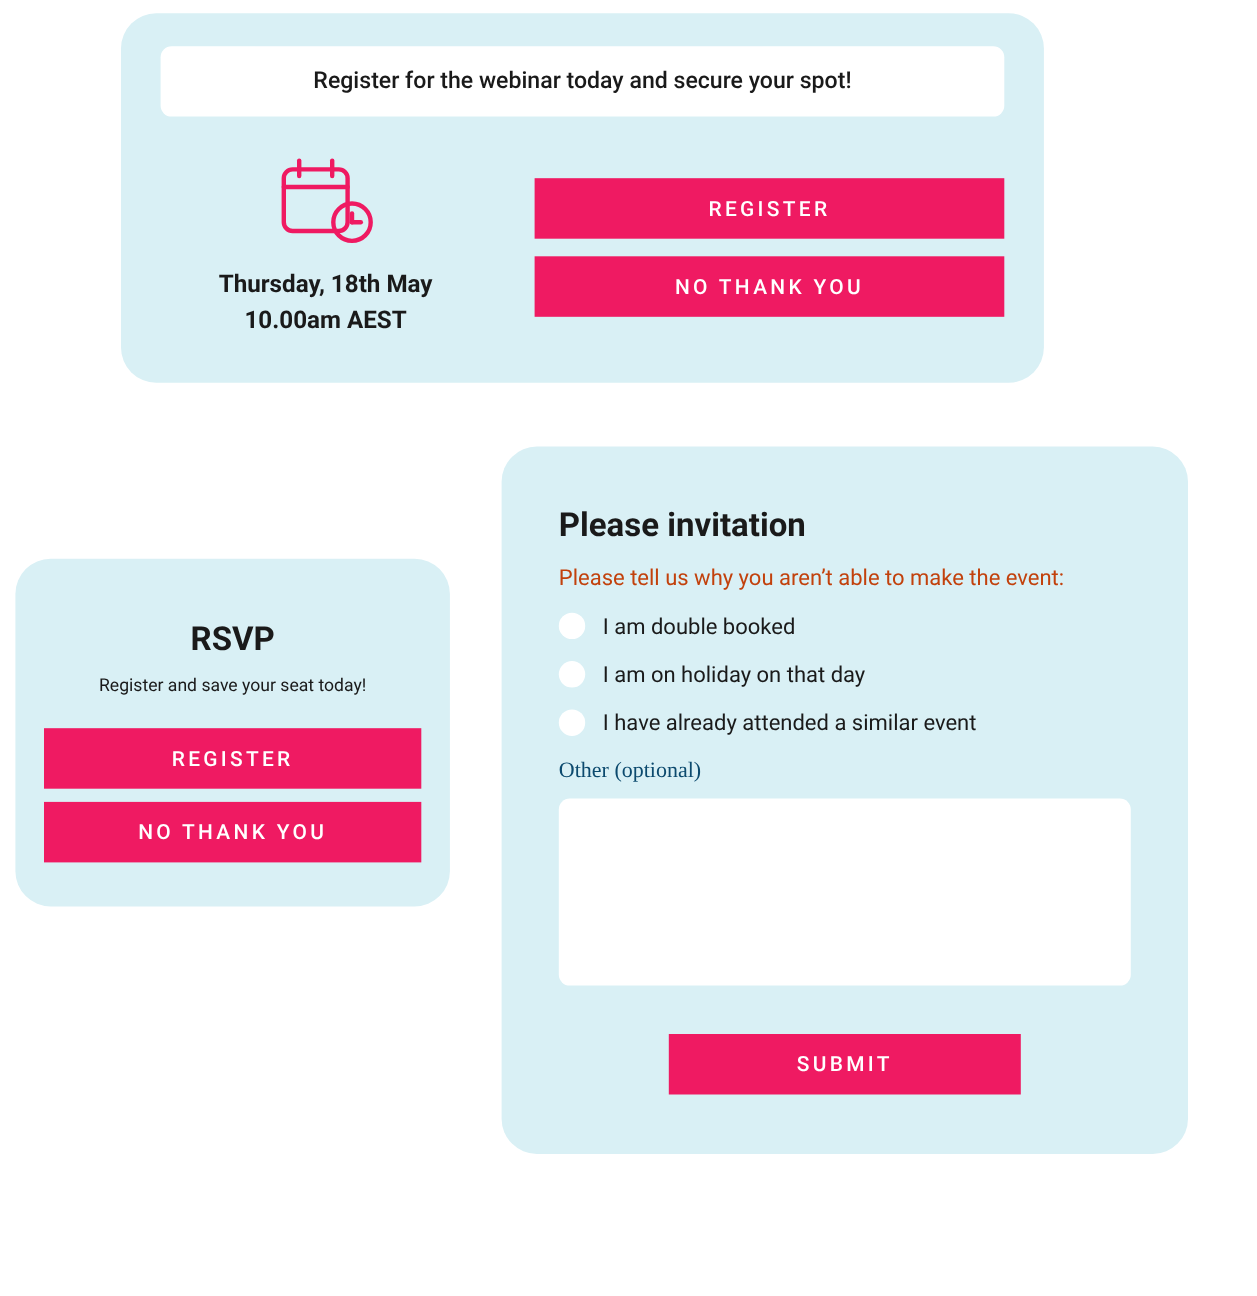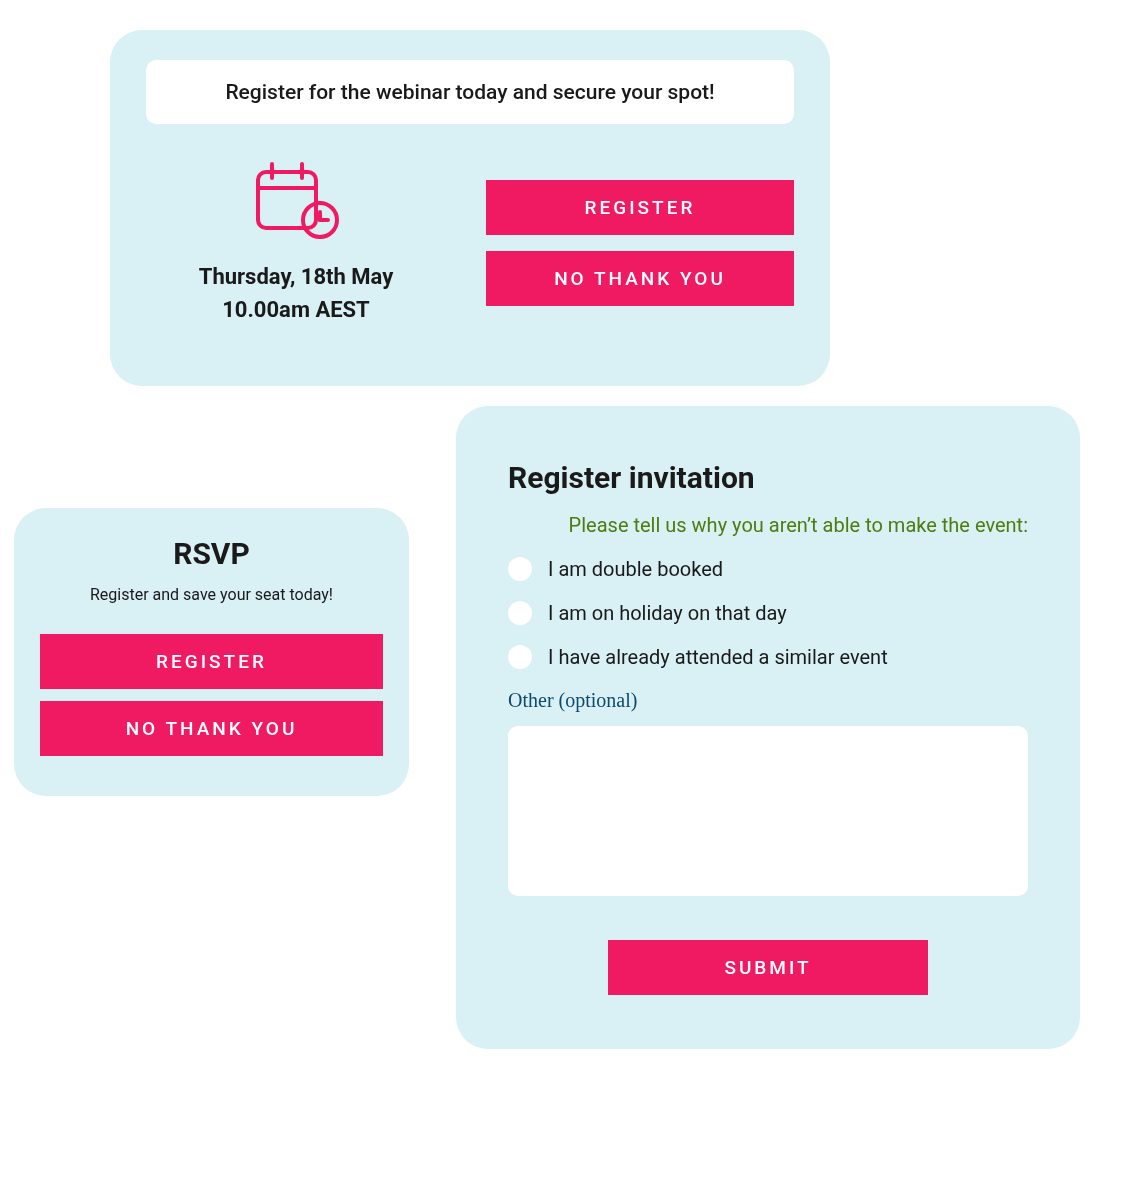--- a/index.html
+++ b/index.html
@@ -12,23 +12,23 @@
   }
   .card {
     background: #d9f0f5;
     border-radius: 32px;
     position: absolute;
   }
 
   
   .card-webinar {
     left: 110px;
-    top: 30px;
-    width: 720px;
-    padding: 30px 36px 60px 36px;
+    top: 12px;
+    width: 839px;
+    padding: 30px 36px 40px 36px;
   }
   .banner {
     background: #ffffff;
     border-radius: 10px;
     padding: 20px 24px;
     text-align: center;
     font-size: 21px;
     color: #1a1a1a;
     font-weight: 500;
     margin-bottom: 36px;
@@ -69,21 +69,21 @@
     cursor: pointer;
     text-align: center;
     font-family: inherit;
   }
 
   
   .card-rsvp {
     left: 14px;
     top: 508px;
     width: 395px;
-    padding: 28px 26px 40px 26px;
+    padding: 56px 26px 40px 26px;
     text-align: center;
   }
   .rsvp-title {
     font-size: 30px;
     font-weight: 700;
     color: #1a1a1a;
     margin-bottom: 14px;
   }
   .rsvp-sub {
     font-size: 16px;
@@ -105,23 +105,22 @@
     padding: 54px 52px 54px 52px;
   }
   .decline-title {
     font-size: 30px;
     font-weight: 700;
     color: #1a1a1a;
     margin-bottom: 18px;
   }
   .decline-sub {
     font-size: 20px;
-    color: #4d7c0f;
+    color: #c2410c;
     margin-bottom: 20px;
-    text-align: right;
   }
   .radio-row {
     display: flex;
     align-items: center;
     gap: 16px;
     margin-bottom: 20px;
     cursor: pointer;
   }
   .radio-circle {
     width: 24px;
@@ -191,21 +190,21 @@
 </div>
 
 <div class="card card-rsvp">
   <div class="rsvp-title">RSVP</div>
   <div class="rsvp-sub">Register and save your seat today!</div>
   <button class="btn">REGISTER</button>
   <button class="btn">NO THANK YOU</button>
 </div>
 
 <div class="card card-decline">
-  <div class="decline-title">Register invitation</div>
+  <div class="decline-title">Please invitation</div>
   <div class="decline-sub">Please tell us why you aren’t able to make the event:</div>
 
   <div class="radio-row">
     <span class="radio-circle"></span>
     <span class="radio-label">I am double booked</span>
   </div>
   <div class="radio-row">
     <span class="radio-circle"></span>
     <span class="radio-label">I am on holiday on that day</span>
   </div>

